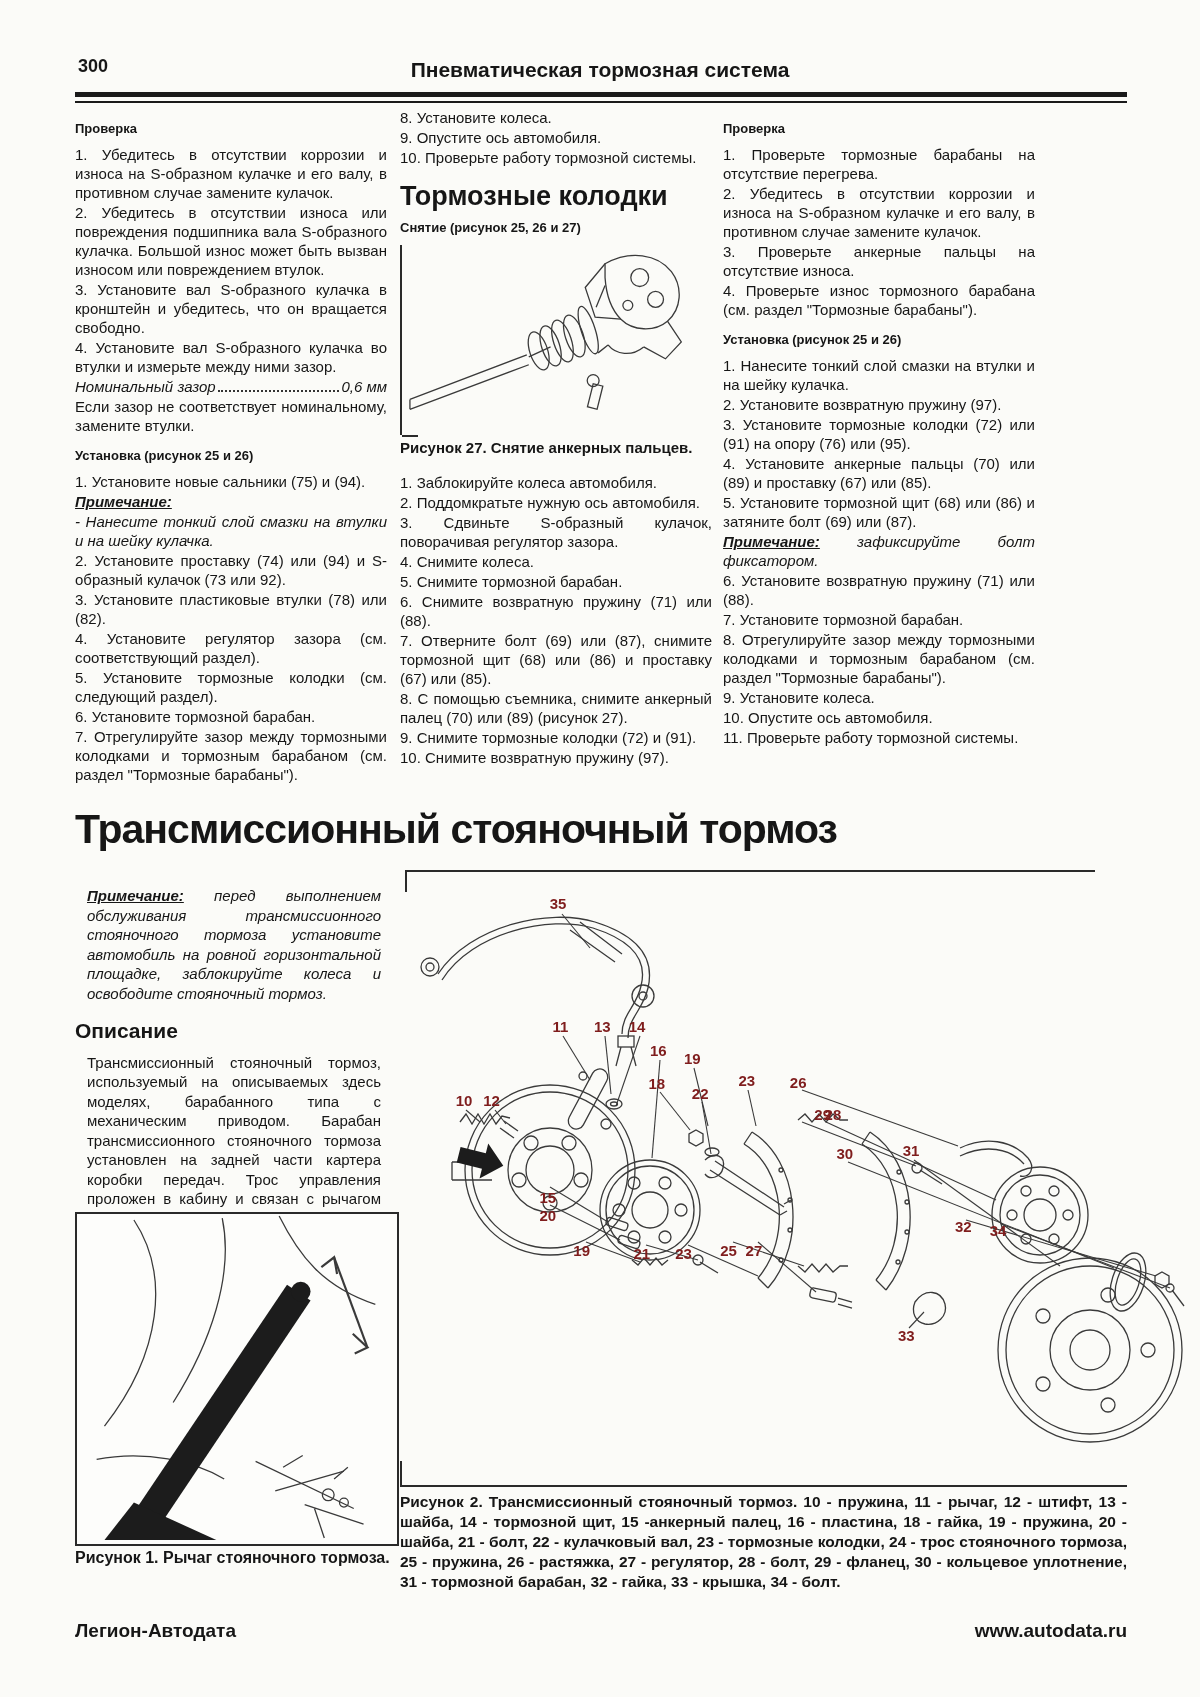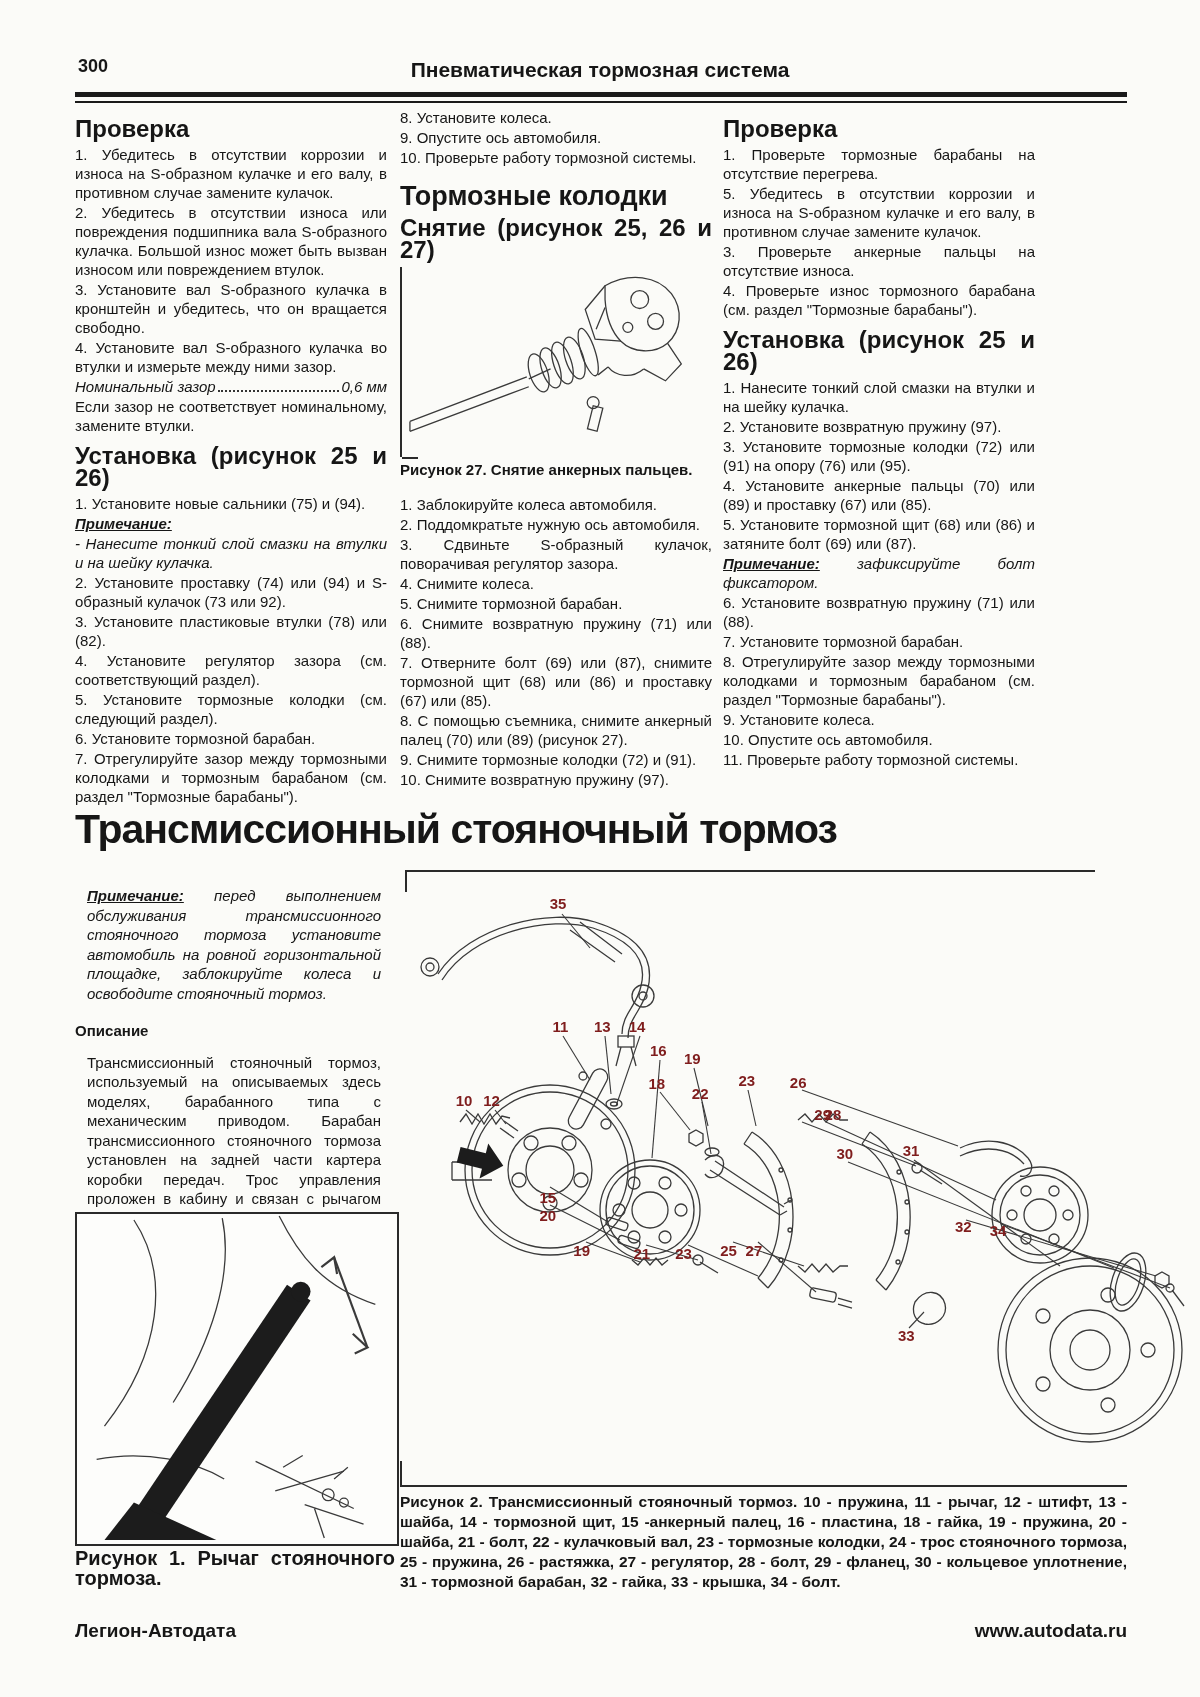--- a/index.html
+++ b/index.html
@@ -8,41 +8,41 @@
         font-family:"Liberation Sans",sans-serif;overflow:hidden;margin:0 auto;}
   
   .pagenum{position:absolute;left:78px;top:56px;font-size:18px;font-weight:bold;}
   .htitle{position:absolute;left:75px;top:58px;width:1050px;text-align:center;
           font-size:21px;font-weight:bold;}
   .rule-thick{position:absolute;left:75px;top:92px;width:1052px;height:5px;background:#1a1a1a;}
   .rule-thin{position:absolute;left:75px;top:101px;width:1052px;height:2px;background:#1a1a1a;}
   
   .col{position:absolute;width:312px;text-align:justify;font-size:15px;line-height:19px;}
   .col p{margin:0 0 1px 0;}
-  .col h3{font-size:24px;line-height:22px;margin:10px 0 5px 0;font-weight:bold;}
+  .col h3{font-size:13px;line-height:22px;margin:10px 0 5px 0;font-weight:bold;}
   .col h2{font-size:27px;line-height:30px;margin:14px 0 6px 0;font-weight:bold;}
   .note-label{font-style:italic;text-decoration:underline;font-weight:bold;}
   .note-text{font-style:italic;}
   .spec{display:flex;align-items:flex-end;font-style:italic;}
   .spec .leader{flex:1;border-bottom:2px dotted #333;margin:0 2px 4px 2px;}
   .figcap{font-weight:bold;margin-top:3px !important;}
   
   .fig27{position:relative;height:190px;margin:6px 0 2px 0;border-left:2px solid #2a2a2a;}
   .fig27:after{content:"";position:absolute;left:0;bottom:-2px;width:16px;height:2px;background:#2a2a2a;}
   
   .bigtitle{position:absolute;left:75px;top:806px;width:1100px;font-size:41px;
             font-weight:bold;letter-spacing:-1px;}
   .leftcol2{position:absolute;left:75px;top:874px;width:318px;text-align:justify;
             font-size:15px;line-height:19.5px;}
-  .leftcol2 h3{font-size:15px;margin:18px 0 8px 0;}
+  .leftcol2 h3{font-size:21px;margin:18px 0 8px 0;}
   .leftcol2 p{margin:12px;}
   .fig1{position:absolute;left:75px;top:1212px;width:320px;height:330px;
         border:2px solid #2a2a2a;background:#fdfdfb;}
   .fig1cap{position:absolute;left:75px;top:1548px;width:320px;font-weight:bold;
-           font-size:20px;line-height:20px;text-align:justify;}
+           font-size:16px;line-height:20px;text-align:justify;}
   
   .fig2{position:absolute;left:400px;top:870px;width:790px;height:617px;}
   .fig2 .topline{position:absolute;left:5px;top:0;width:690px;height:2px;background:#2a2a2a;}
   .fig2 .toptick{position:absolute;left:5px;top:0;width:2px;height:22px;background:#2a2a2a;}
   .fig2 .botline{position:absolute;left:0;bottom:0;width:727px;height:2px;background:#2a2a2a;}
   .fig2 .bottick{position:absolute;left:0;bottom:0;width:2px;height:26px;background:#2a2a2a;}
   .fig2 svg{position:absolute;left:0;top:0;}
   .callout{position:absolute;transform:translate(-50%,-50%);font-size:15px;font-weight:bold;
            color:#7f1d1d;background:transparent;}
   .fig2cap{position:absolute;left:400px;top:1492px;width:727px;font-weight:bold;
@@ -130,21 +130,21 @@
     <p class="item">6. Снимите возвратную пружину (71) или (88).</p>
     <p class="item">7. Отверните болт (69) или (87), снимите тормозной щит (68) или (86) и проставку (67) или (85).</p>
     <p class="item">8. С помощью съемника, снимите анкерный палец (70) или (89) (рисунок 27).</p>
     <p class="item">9. Снимите тормозные колодки (72) и (91).</p>
     <p class="item">10. Снимите возвратную пружину (97).</p>
   </div>
 
   <div class="col" style="left:723px;top:108px;">
     <h3>Проверка</h3>
     <p class="item">1. Проверьте тормозные барабаны на отсутствие перегрева.</p>
-    <p class="item">5. Убедитесь в отсутствии коррозии и износа на S-образном кулачке и его валу, в противном случае замените кулачок.</p>
+    <p class="item">2. Убедитесь в отсутствии коррозии и износа на S-образном кулачке и его валу, в противном случае замените кулачок.</p>
     <p class="item">3. Проверьте анкерные пальцы на отсутствие износа.</p>
     <p class="item">4. Проверьте износ тормозного барабана (см. раздел "Тормозные барабаны").</p>
     <h3>Установка (рисунок 25 и 26)</h3>
     <p class="item">1. Нанесите тонкий слой смазки на втулки и на шейку кулачка.</p>
     <p class="item">2. Установите возвратную пружину (97).</p>
     <p class="item">3. Установите тормозные колодки (72) или (91) на опору (76) или (95).</p>
     <p class="item">4. Установите анкерные пальцы (70) или (89) и проставку (67) или (85).</p>
     <p class="item">5. Установите тормозной щит (68) или (86) и затяните болт (69) или (87).</p>
     <p class="item"><span class="note-label">Примечание:</span><span class="note-text"> зафиксируйте болт фиксатором.</span></p>
     <p class="item">6. Установите возвратную пружину (71) или (88).</p>

